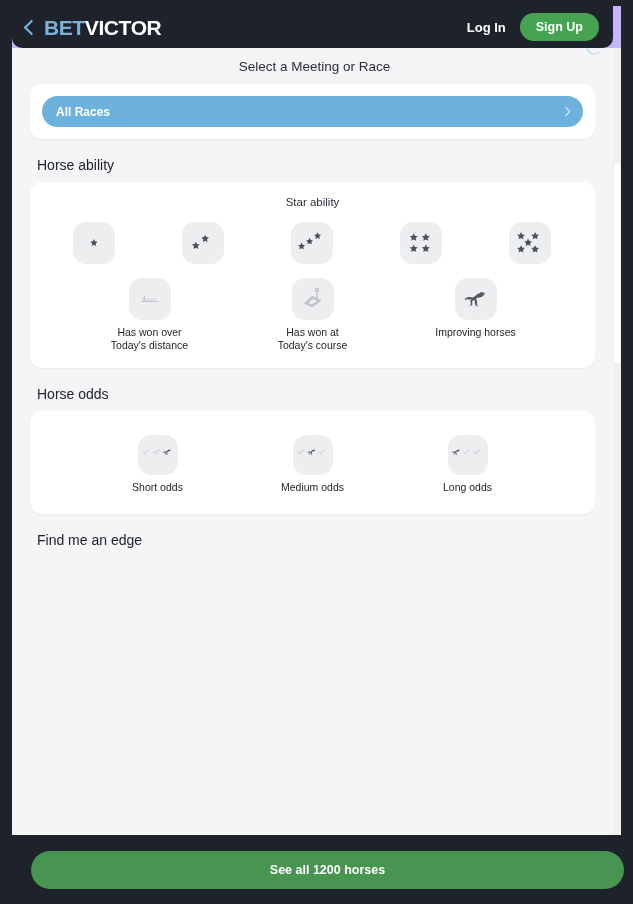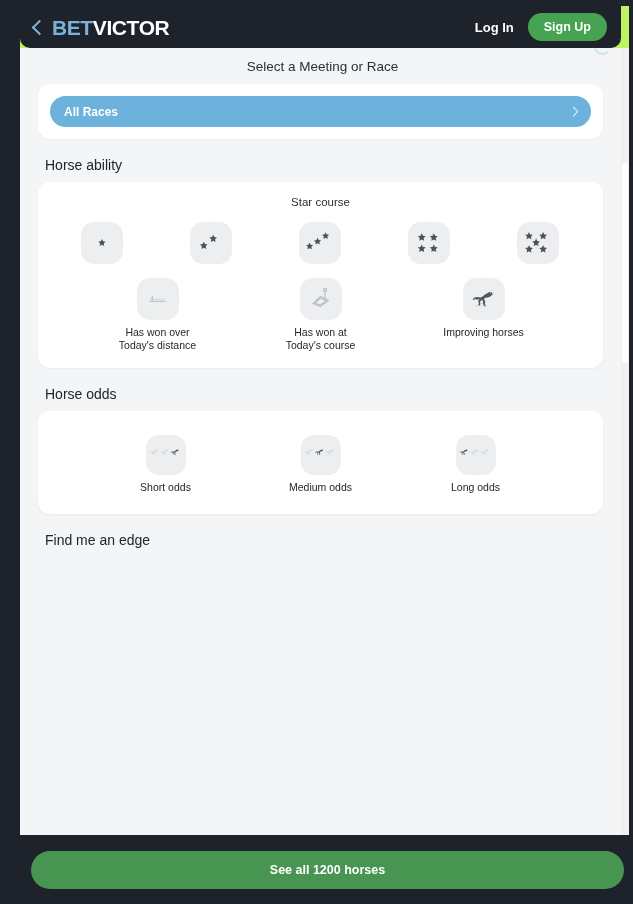--- a/index.html
+++ b/index.html
@@ -16,25 +16,25 @@
     position: relative;
     width: 633px;
     height: 904px;
     background: #1d222b;
     overflow: hidden;
   }
 
   
   #viewport {
     position: absolute;
-    left: 20px;
+    left: 12px;
     top: 6px;
     width: 609px;
     height: 892px;
-    background: #bef264;
+    background: #c4b5fd;
     overflow: hidden;
   }
 
   
   #header {
     position: absolute;
     left: 0;
     top: 0;
     width: 601px;
     height: 42px;
@@ -324,21 +324,21 @@
       <div class="card" id="races-card">
         <div id="all-races-row">
           <span id="all-races-label">All Races</span>
           <span class="row-chevron"></span>
         </div>
       </div>
 
       <div class="section-title">Horse ability</div>
       <div class="card">
         <div class="card-inner">
-          <div class="sub-title">Star course</div>
+          <div class="sub-title">Star ability</div>
 
           <div class="tile-row">
 
             <div class="tile-cell">
               <div class="tile">
                 <svg class="star-svg" width="24" height="24" viewBox="0 0 24 24">
                   <path fill="#4c525c" d="M12 7.2l1.35 2.85 3.05.42-2.25 2.1.57 3.03L12 14.17l-2.72 1.43.57-3.03-2.25-2.1 3.05-.42z" transform="scale(0.82) translate(2.6,2.6)"></path>
                 </svg>
               </div>
             </div>

